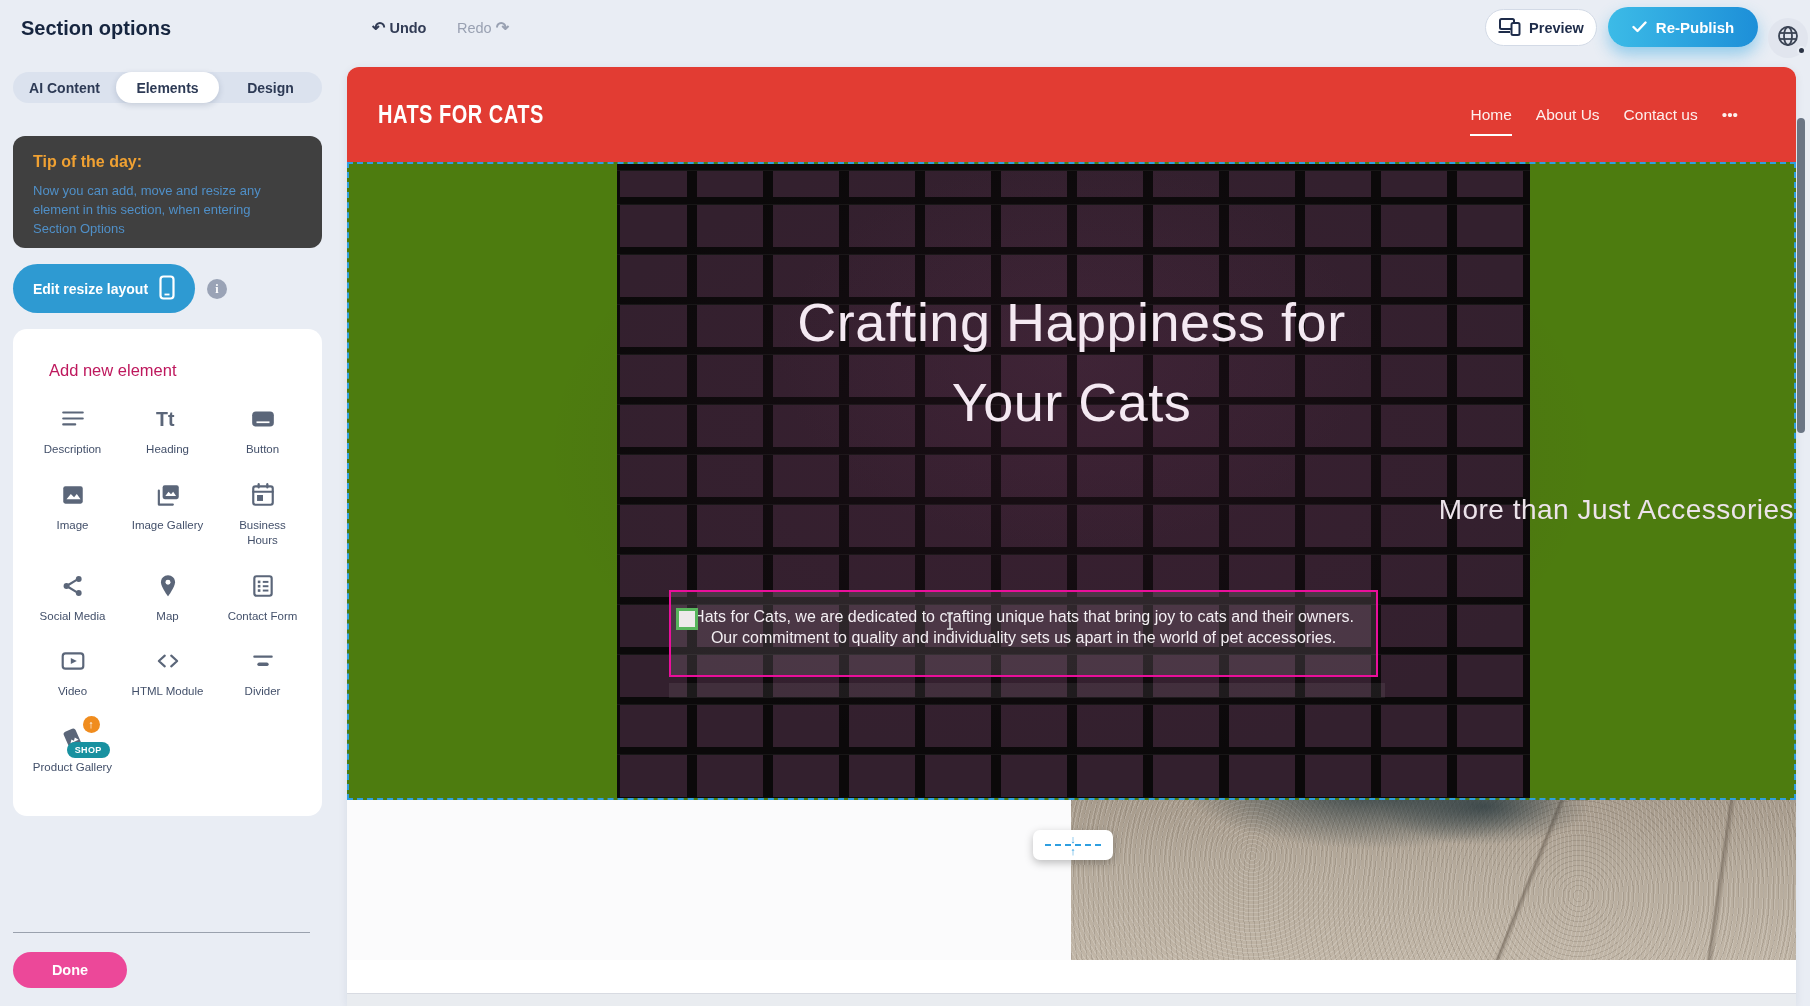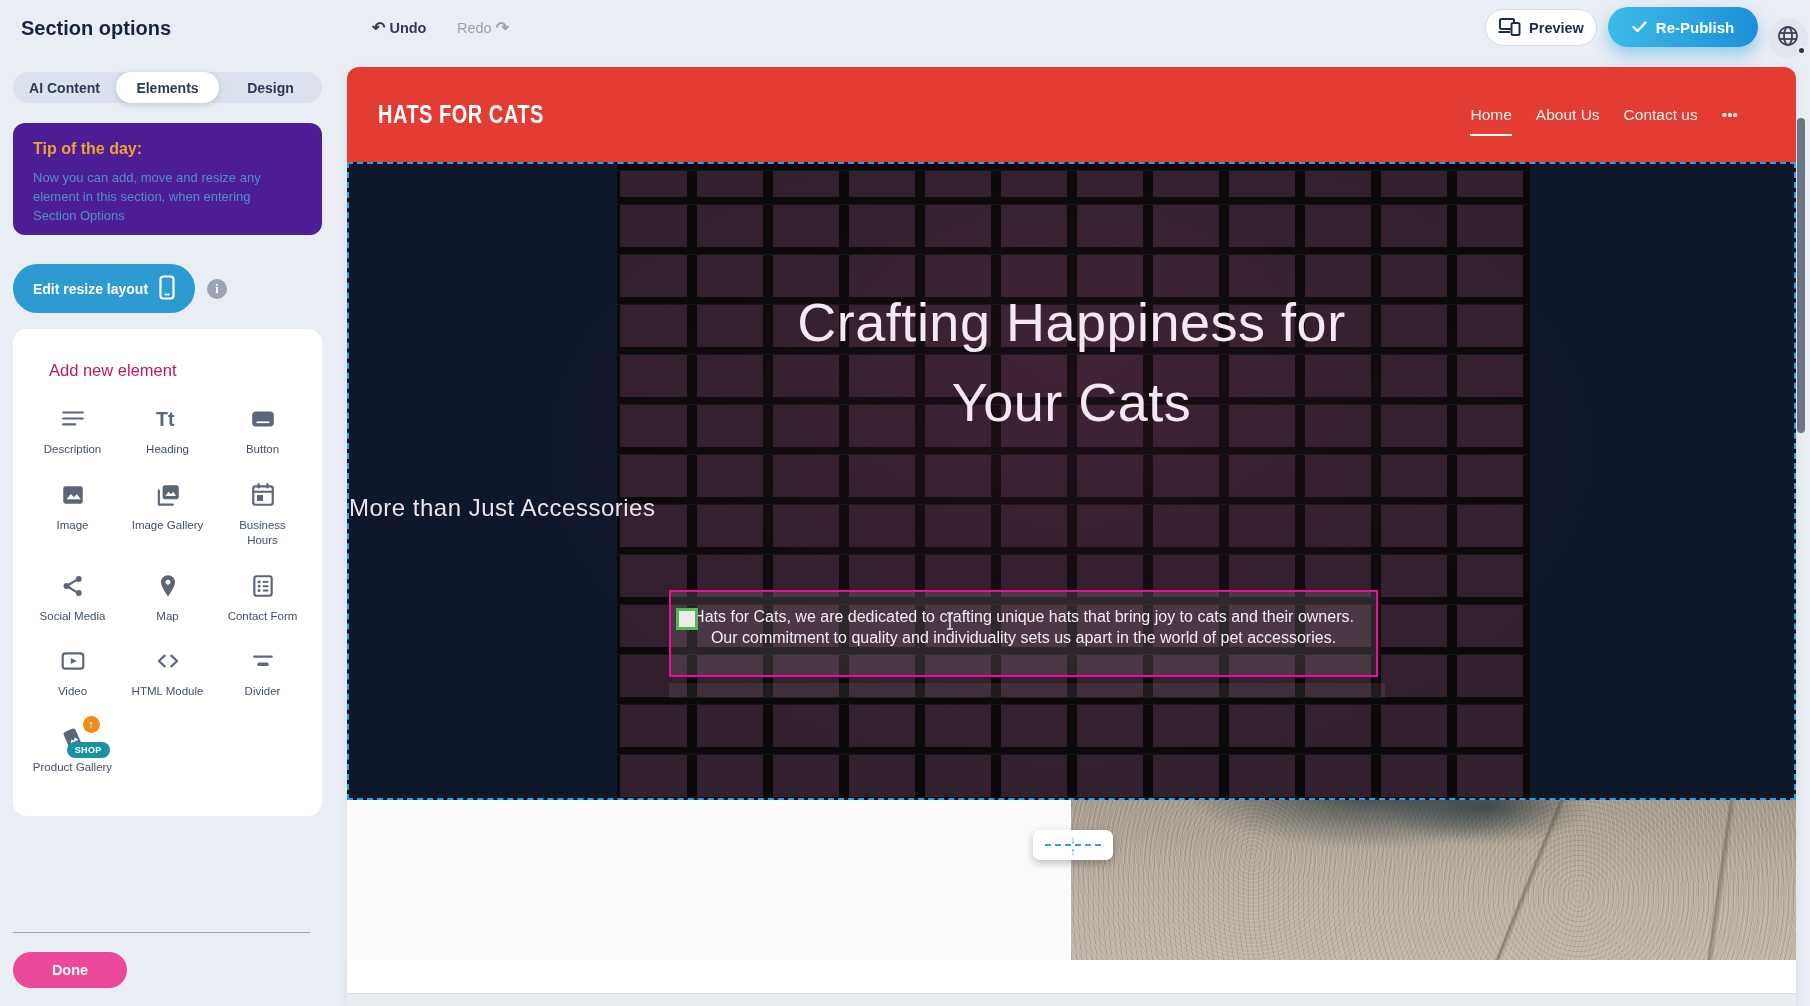--- a/index.html
+++ b/index.html
@@ -22,21 +22,21 @@
     background:#e1e5ee; display:flex; align-items:center; justify-content:center; cursor:pointer; }
   .globe-dot { position:absolute; right:2px; bottom:3px; width:9px; height:9px; border-radius:50%; background:#2c3445; border:2px solid #e9edf4; }
 
   
   .sidebar { position:absolute; left:0; top:60px; width:334px; height:946px; }
   .tabs { position:absolute; left:13px; top:12px; width:309px; height:31px; background:#dbe2ee; border-radius:16px;
     display:flex; align-items:flex-start; }
   .tab { flex:1; height:31px; display:flex; align-items:center; justify-content:center; font-size:14px; font-weight:600;
     color:#2d3a55; border-radius:16px; cursor:pointer; white-space:nowrap; }
   .tab.active { background:#fff; box-shadow:0 2px 6px rgba(30,50,90,.18); }
-  .tip-card { position:absolute; left:13px; top:63px; width:309px; height:112px; background:#4c1d95; border-radius:12px; padding:17px 20px; }
+  .tip-card { position:absolute; left:13px; top:76px; width:309px; height:112px; background:#404040; border-radius:12px; padding:17px 20px; }
   .tip-title { color:#f0a132; font-size:16px; font-weight:bold; margin-bottom:10px; }
   .tip-body { color:#4f8fc7; font-size:13px; line-height:1.48; max-width:255px; }
   .edit-mobile { position:absolute; left:13px; top:204px; width:182px; height:49px; border-radius:25px; background:#2e9ad2;
     display:flex; align-items:center; justify-content:center; gap:11px; color:#fff; font-size:14px; font-weight:bold; cursor:pointer; }
   .info-btn { position:absolute; left:207px; top:219px; width:20px; height:20px; border-radius:50%; background:#9aa3b6;
     color:#fff; font-size:12px; font-weight:bold; font-family:"Liberation Serif",serif; display:flex; align-items:center; justify-content:center; cursor:pointer; }
   .add-card { position:absolute; left:13px; top:269px; width:309px; height:487px; background:#fff; border-radius:14px; padding:32px 12px 0 12px; }
   .add-title { font-size:16.5px; color:#be185d; padding-left:24px; margin-bottom:26px; }
   .el-grid { display:grid; grid-template-columns:repeat(3,1fr); row-gap:24px; }
   .el-item { display:flex; flex-direction:column; align-items:center; cursor:pointer; }
@@ -63,33 +63,33 @@
 
   
   .site-header { position:relative; height:95px; background:#e23c33; display:flex; align-items:center; }
   .logo { margin-left:31px; color:#fff; font-size:20px; font-weight:bold; letter-spacing:.5px;
     transform:scaleY(1.3); transform-origin:left center; white-space:nowrap; }
   .nav { position:absolute; right:58px; top:0; height:95px; display:flex; align-items:center; gap:24px; }
   .nav-item { color:#fdf0ee; font-size:15.5px; padding-bottom:0; cursor:pointer; }
   .nav-item.active { border-bottom:2.5px solid #fff; padding-bottom:10px; margin-bottom:-12.5px; }
 
   
-  .hero { position:relative; height:638px; background:#0f172a; border:2px dashed #2f9fe0; cursor:pointer;padding-left:39px; }
+  .hero { position:relative; height:638px; background:#4d7c0f; border:2px dashed #2f9fe0; cursor:pointer;padding-left:39px; }
   .hero-tiles { position:absolute; left:268px; top:0; width:913px; height:100%;
     background-color:transparent;
     background-image:
       repeating-linear-gradient(0deg, rgba(255,255,255,.05) 0 1px, transparent 1px 50px),
       repeating-linear-gradient(0deg, #0b090a 0 8px, transparent 8px 50px),
       repeating-linear-gradient(90deg, transparent 0 66px, #0b090a 66px 76px),
       radial-gradient(ellipse 420px 280px at 50% 30%, #3d2536, #33202e 70%);
     background-position:0 7px,0 7px,4px 0,0 0; }
   .hero-shade { position:absolute; inset:0; background:radial-gradient(ellipse 700px 420px at 50% 45%, rgba(70,30,55,.25), transparent 75%); }
   .hero-heading { position:absolute; left:0; top:118px; width:100%; text-align:center; color:#f4e9f2;
     font-size:54px; line-height:80px; font-weight:500; letter-spacing:.5px; }
-  .hero-sub { position:absolute; left:0; top:330px; width:100%; text-align:left; color:#ece3ea; font-size:24px; font-weight:500; letter-spacing:.5px; }
+  .hero-sub { position:absolute; left:0; top:330px; width:100%; text-align:right; color:#ece3ea; font-size:28px; font-weight:500; letter-spacing:.5px; }
   .para-box { position:absolute; left:320px; top:426px; width:709px; height:87px; border:2px solid #ea0f9b;
     background:rgba(200,180,195,.16); cursor:pointer; }
   .para-text { margin-top:14px; text-align:center; color:#f3eef2; font-size:16px; line-height:21px; }
   .para-handle { position:absolute; left:5px; top:16px; width:22px; height:22px; background:#eeeaea; border:3px solid #58b55c; }
   .para-understrip { position:absolute; left:320px; top:519px; width:716px; height:15px; background:rgba(255,255,255,.07); }
   .text-cursor { position:absolute; left:596px; top:448px; }
 
   
   .below { position:relative; height:160px; display:flex; }
   .white-sec { width:724px; height:100%; background:#fbfbfc; }

